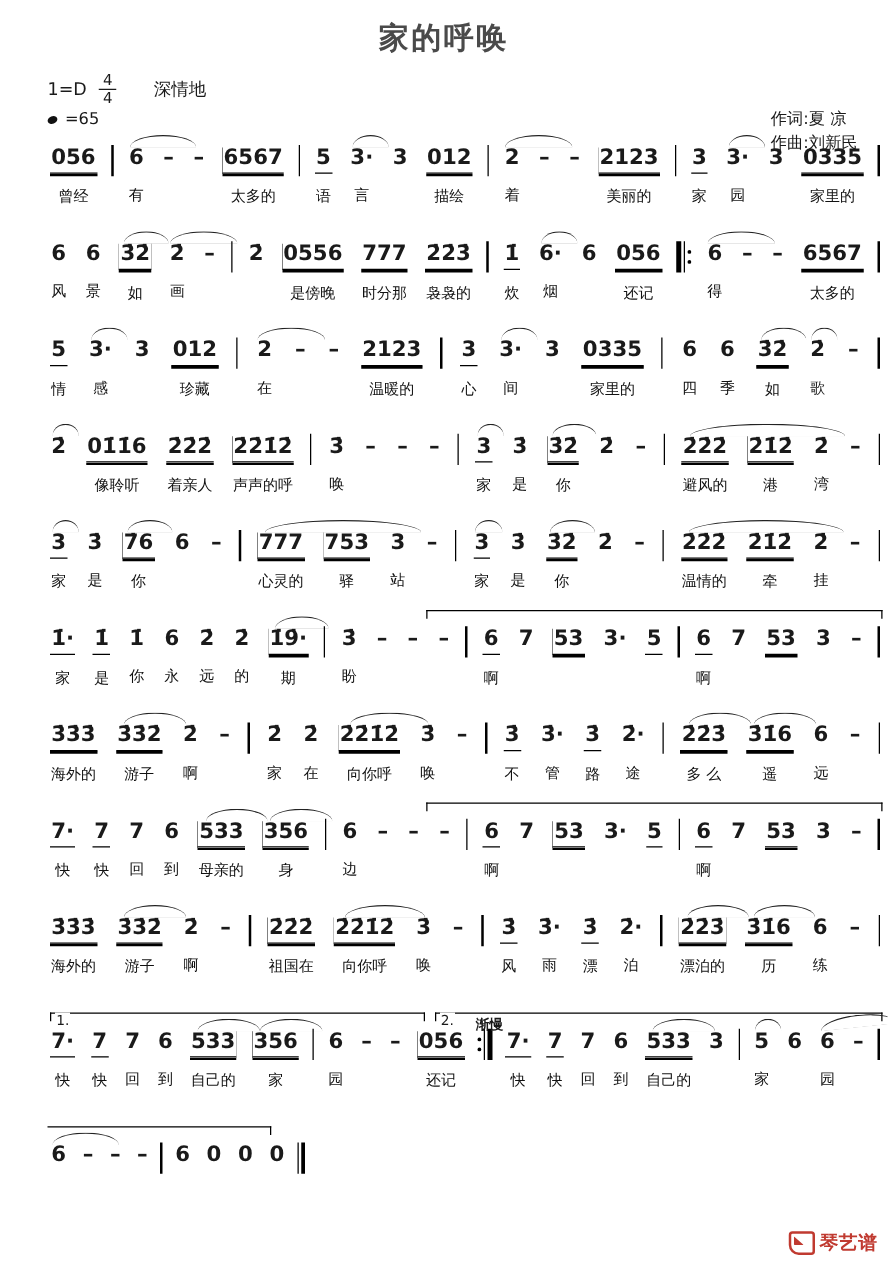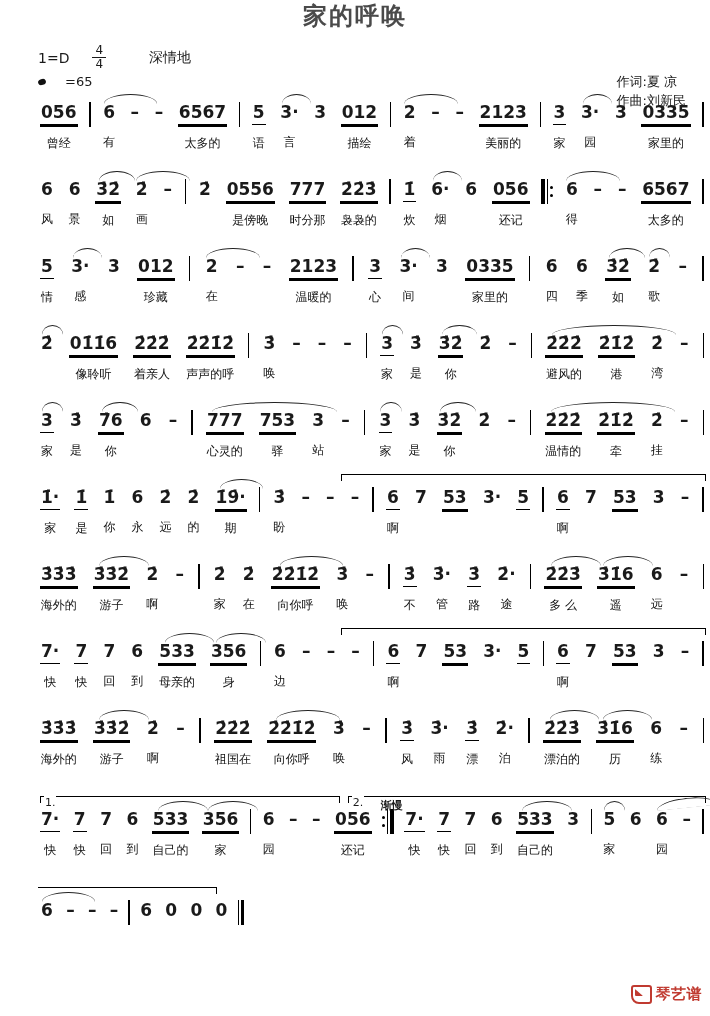--- a/index.html
+++ b/index.html
@@ -1,29 +1,29 @@
 <!DOCTYPE html>
 <html><head>
 <meta charset="utf-8">
 <style>
   html,body{margin:0;padding:0;}
   body{
     width:710px;height:1016px;background:#fff;position:relative;overflow:hidden;
     font-family:"DejaVu Sans","Liberation Sans",sans-serif;color:#1a1a1a;
   }
   
-  .title{ text-align:center; font-size:24px; letter-spacing:2px; color:#4a4a4a; font-weight:bold;}
+  .title{ text-align:center; font-size:24px; letter-spacing:2px; color:#4a4a4a; padding-top:14px; font-weight:bold;}
   .hdr-row{ position:relative; height:52px; margin-top:10px;}
-  .hdr-left{ position:absolute; left:38px; top:2px; display:flex; align-items:center; gap:23px; font-size:14px;}
+  .hdr-left{ position:absolute; left:38px; top:2px; display:flex; align-items:center; gap:10px; font-size:14px;}
   .frac{ display:inline-flex; flex-direction:column; align-items:center; font-size:12px; line-height:13px;}
   .frac .den{ border-top:1px solid #1a1a1a; padding:0 3px;}
   .expression{ font-size:14px; margin-left:20px;}
   .hdr-center{ position:absolute; left:0; right:0; top:4px; text-align:center; font-size:15px;}
   .hdr-right{ position:absolute; right:24px; top:0; text-align:left; font-size:13px; line-height:19px;margin-top:30px;}
-  .tempo{ position:absolute; left:38px; top:32px; font-size:13px; display:flex; align-items:center; gap:19px;}
+  .tempo{ position:absolute; left:38px; top:32px; font-size:13px; display:flex; align-items:center; gap:6px;}
   .tempo .dot{ width:8px;height:6px;border-radius:50%;background:#111; display:inline-block; transform:rotate(-20deg);}
   
   #score{ padding:8px 6px 0 38px; }
   .score-line{ position:relative; height:77px; }
   .score-line .row{ display:flex; align-items:flex-start; justify-content:space-between; }
   .tok{ position:relative; display:flex; flex-direction:column; align-items:center; padding:0 2px; }
   .tok .n{ font-weight:bold; font-size:17px; line-height:21px; padding:0 1px 1px 1px; white-space:nowrap;}
   .tok .n.u1{ border-bottom:1px solid #000; }
   .tok .n.u2{ border-bottom:1px solid #000; box-shadow:0 2px 0 #000; }
   .tok .l{ font-size:12px; line-height:14px; margin-top:11px; white-space:nowrap; color:#111;}

